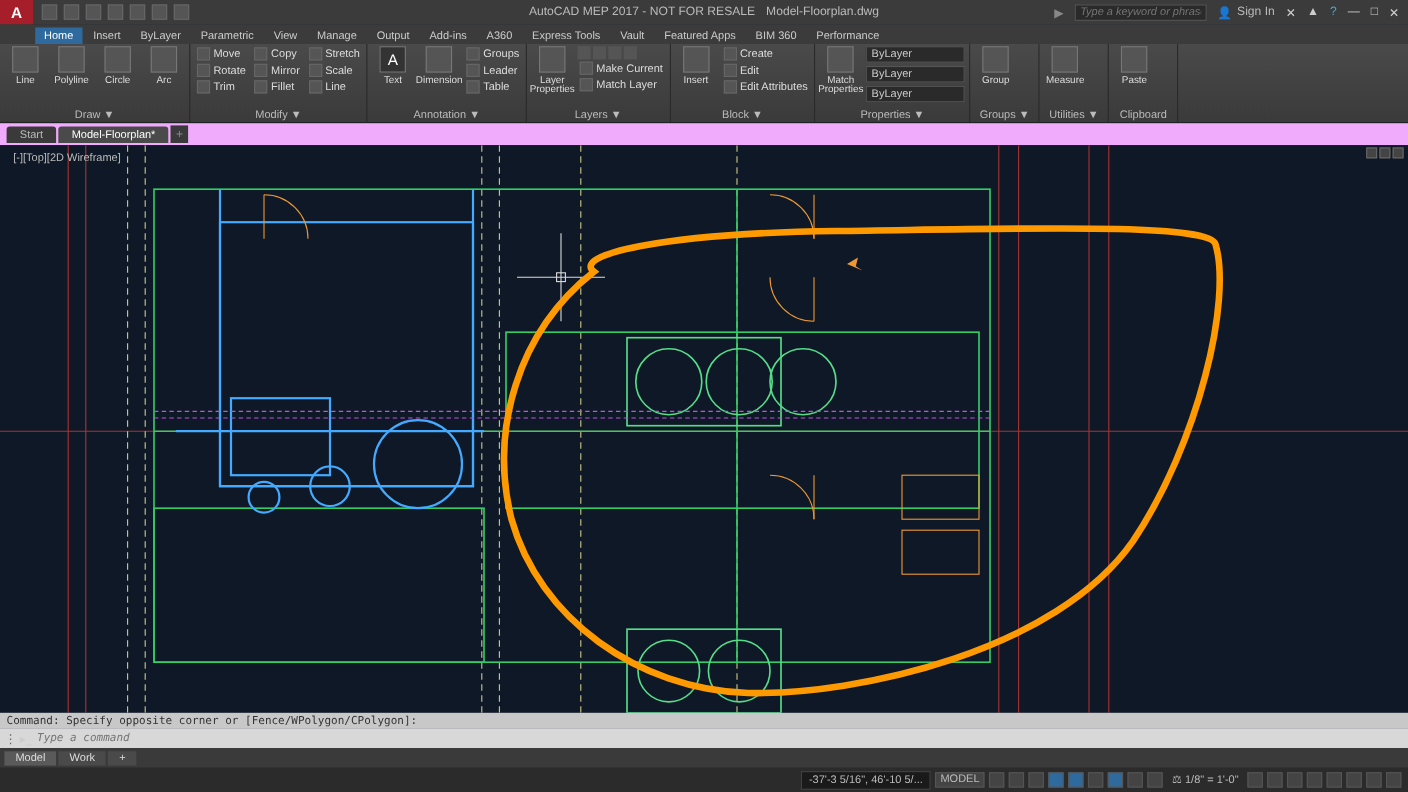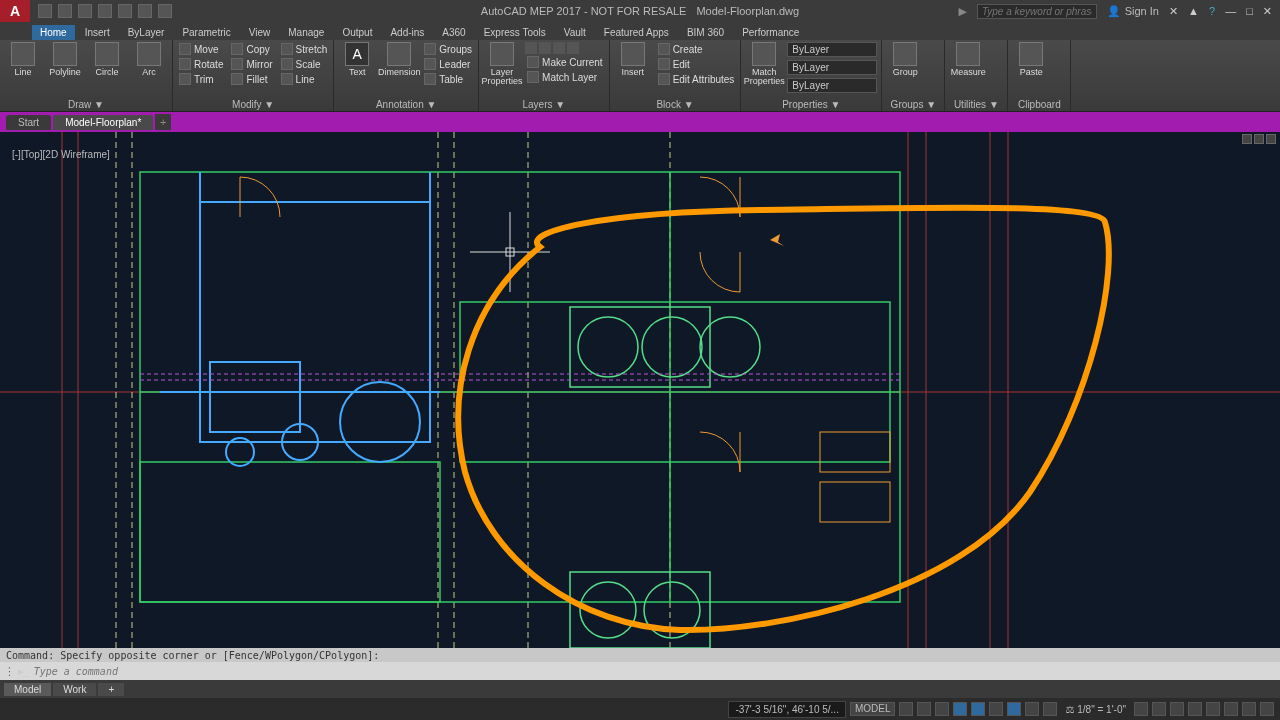--- a/index.html
+++ b/index.html
@@ -28,28 +28,28 @@
 .bigbtn { display: flex; flex-direction: column; align-items: center; width: 38px; gap: 2px; cursor: pointer; }
 .bigbtn .ic { width: 24px; height: 24px; background: #555; border: 1px solid #777; }
 .bigbtn span { font-size: 9px; color: #ddd; text-align: center; line-height: 1; }
 .col { display: flex; flex-direction: column; gap: 1px; }
 .smallbtn { display: flex; align-items: center; gap: 3px; padding: 1px 2px; cursor: pointer; }
 .smallbtn .ic { width: 12px; height: 12px; background: #555; border: 1px solid #666; }
 .smallbtn span { font-size: 10px; color: #ddd; white-space: nowrap; }
 .layer-drop { background: #2a2a2a; border: 1px solid #555; color: #ccc; font-size: 10px; padding: 1px 4px; width: 90px; }
 
 
-.filetabs { height: 20px; background: #a21caf; display: flex; align-items: center; padding-left: 6px; gap: 2px; }
+.filetabs { height: 20px; background: #f0abfc; display: flex; align-items: center; padding-left: 6px; gap: 2px; }
 .ftab { padding: 2px 12px; background: #3a3a3a; color: #bbb; font-size: 10px; border-radius: 3px 3px 0 0; cursor: pointer; }
 .ftab.active { background: #4a4a4a; color: #fff; }
 .addtab { width: 16px; height: 16px; background: #3a3a3a; color: #888; display: flex; align-items: center; justify-content: center; cursor: pointer; }
 
 
 .draw-wrap { position: relative; height: 516px; background: #0f1826; }
-.viewlabel { position: absolute; top: 17px; left: 12px; color: #bbb; font-size: 10px; z-index: 5; }
+.viewlabel { position: absolute; top: 6px; left: 12px; color: #bbb; font-size: 10px; z-index: 5; }
 .wincontrols { position: absolute; top: 2px; right: 4px; display: flex; gap: 2px; z-index: 5; }
 .wincontrols div { width: 10px; height: 10px; background: #444; border: 1px solid #666; cursor: pointer; }
 .canvas { position: absolute; inset: 0; }
 
 
 .cmdhist { height: 14px; background: #c8c8c8; color: #333; font-family: monospace; font-size: 10px; padding: 0 6px; display: flex; align-items: center; }
 .cmdline { height: 18px; background: #d8d8d8; display: flex; align-items: center; padding: 0 4px; gap: 4px; }
 .cmdline .handle { width: 10px; color: #666; cursor: move; }
 .cmdline input { flex: 1; background: transparent; border: none; font-family: monospace; font-size: 10px; color: #666; outline: none; font-style: italic; }
 

